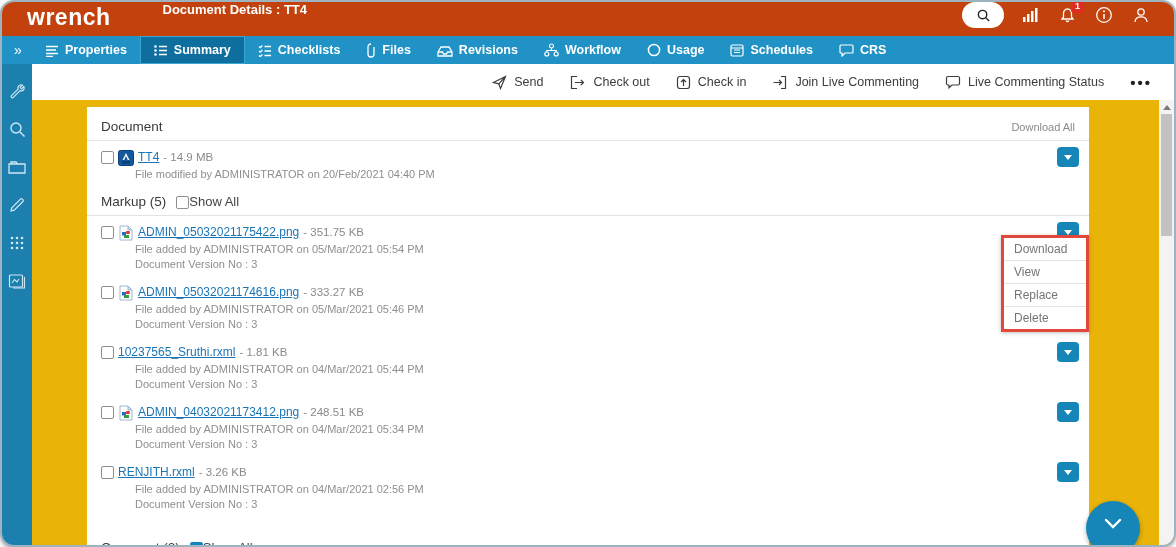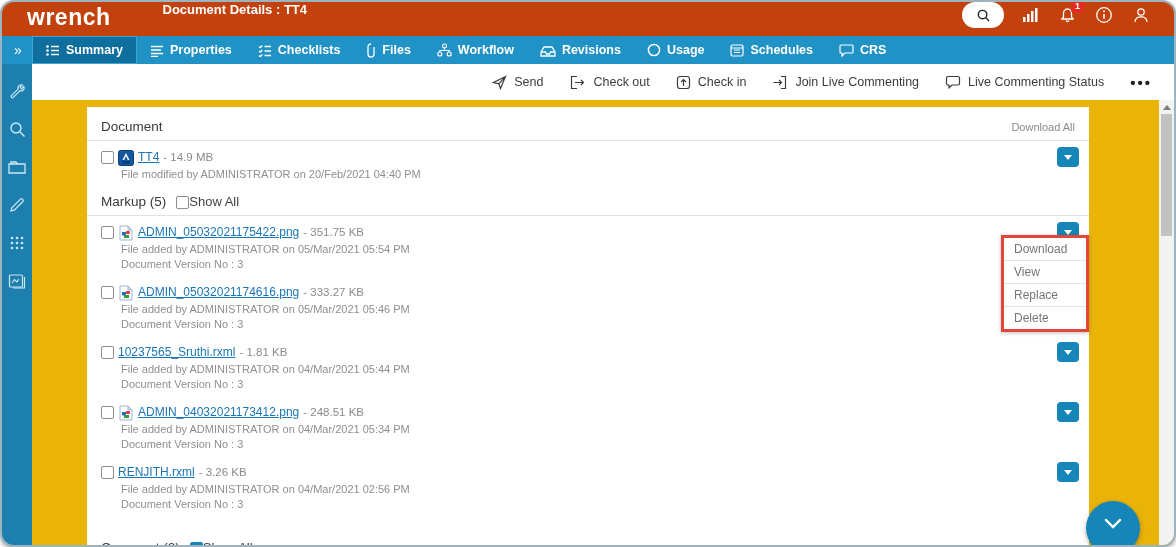--- a/index.html
+++ b/index.html
@@ -38,21 +38,21 @@
   .sec-head{ display:flex; align-items:center; padding:4px 14px 6px 14px; border-bottom:1px solid #e3e3e3; }
   .sec-title{ font-size:13.5px; color:#3a3a3a; }
   .sec-right{ margin-left:auto; font-size:11px; color:#8a8a8a; cursor:pointer; }
   .showall{ display:flex; align-items:flex-end; gap:0; margin-left:10px; font-size:13px; color:#444; cursor:pointer; }
   .cb{ width:13px; height:13px; border:1px solid #8f8f8f; border-radius:2px; background:#fff; flex:0 0 auto; display:inline-flex; align-items:center; justify-content:center; cursor:pointer; }
   .cb.checked{ background:#1686b8; border-color:#1686b8; }
   .file-row{ position:relative; padding:8px 14px 5px 14px; }
   .l1{ display:flex; align-items:center; gap:4px; line-height:17px; }
   .fname{ font-size:12px; color:#1a75b5; text-decoration:underline; cursor:pointer; }
   .fsize{ font-size:11.5px; color:#8a8a8a; }
-  .meta{ margin-left:20px; margin-top:2px; font-size:11px; color:#8f8f8f; line-height:13px; }
+  .meta{ margin-left:34px; margin-top:2px; font-size:11px; color:#8f8f8f; line-height:13px; }
   .ficon{ width:16px; height:16px; flex:0 0 auto; display:flex; align-items:center; justify-content:center; }
   .dd-btn{ position:absolute; right:10px; top:6px; width:22px; height:20px; background:#1686b8; border-radius:4px;
            display:flex; align-items:center; justify-content:center; cursor:pointer; }
   .caret{ width:0; height:0; border-left:4px solid transparent; border-right:4px solid transparent; border-top:5px solid #fff; }
   
   .ctx{ position:absolute; top:128px; right:0; width:88px; background:#fff; border:3px solid #e2473c; z-index:5;
         box-shadow:0 1px 4px rgba(0,0,0,.25); }
   .ctx-item{ padding:4px 10px; font-size:12px; color:#757575; border-bottom:1px solid #e2e2e2; cursor:pointer; }
   .ctx-item:last-child{ border-bottom:none; }
   
@@ -115,84 +115,84 @@
               <circle cx="9" cy="6" r="3.2" fill="none" stroke="#fff" stroke-width="1.3"></circle>
               <path d="M3 16 C3 12.5 6 10.8 9 10.8 C12 10.8 15 12.5 15 16" fill="none" stroke="#fff" stroke-width="1.3"></path>
             </svg>
         </span>
       </div>
     </div>
   </header>
 
   <nav class="tabbar">
     <span class="expand">»</span>
+    <div class="tab">
+      <span>
+          <svg width="14" height="13" viewBox="0 0 14 13">
+            <line x1="1" y1="2.5" x2="13" y2="2.5" stroke="#fff" stroke-width="1.6"></line>
+            <line x1="1" y1="6" x2="11" y2="6" stroke="#fff" stroke-width="1.6"></line>
+            <line x1="1" y1="9.5" x2="13" y2="9.5" stroke="#fff" stroke-width="1.6"></line>
+            <line x1="1" y1="12.5" x2="8" y2="12.5" stroke="#fff" stroke-width="1.6"></line>
+          </svg>
+        </span>
+      <span>Properties</span>
+    </div>
     <div class="tab active">
       <span>
           <svg width="14" height="13" viewBox="0 0 14 13">
             <circle cx="1.5" cy="2.5" r="1.3" fill="#fff"></circle>
             <circle cx="1.5" cy="6.5" r="1.3" fill="#fff"></circle>
             <circle cx="1.5" cy="10.5" r="1.3" fill="#fff"></circle>
             <line x1="5" y1="2.5" x2="13" y2="2.5" stroke="#fff" stroke-width="1.6"></line>
             <line x1="5" y1="6.5" x2="13" y2="6.5" stroke="#fff" stroke-width="1.6"></line>
             <line x1="5" y1="10.5" x2="13" y2="10.5" stroke="#fff" stroke-width="1.6"></line>
           </svg>
         </span>
       <span>Summary</span>
     </div>
     <div class="tab">
       <span>
           <svg width="14" height="13" viewBox="0 0 14 13">
-            <line x1="1" y1="2.5" x2="13" y2="2.5" stroke="#fff" stroke-width="1.6"></line>
-            <line x1="1" y1="6" x2="11" y2="6" stroke="#fff" stroke-width="1.6"></line>
-            <line x1="1" y1="9.5" x2="13" y2="9.5" stroke="#fff" stroke-width="1.6"></line>
-            <line x1="1" y1="12.5" x2="8" y2="12.5" stroke="#fff" stroke-width="1.6"></line>
-          </svg>
-        </span>
-      <span>Properties</span>
-    </div>
-    <div class="tab">
-      <span>
-          <svg width="14" height="13" viewBox="0 0 14 13">
             <path d="M1 2.5 l1.2 1.2 L4.4 1.5" fill="none" stroke="#fff" stroke-width="1.3"></path>
             <line x1="6.5" y1="2.5" x2="13" y2="2.5" stroke="#fff" stroke-width="1.6"></line>
             <path d="M1 7 l1.2 1.2 L4.4 6" fill="none" stroke="#fff" stroke-width="1.3"></path>
             <line x1="6.5" y1="7" x2="13" y2="7" stroke="#fff" stroke-width="1.6"></line>
             <path d="M1 11.5 l1.2 1.2 L4.4 10.5" fill="none" stroke="#fff" stroke-width="1.3"></path>
             <line x1="6.5" y1="11.5" x2="13" y2="11.5" stroke="#fff" stroke-width="1.6"></line>
           </svg>
         </span>
       <span>Checklists</span>
     </div>
     <div class="tab">
       <span>
           <svg width="10" height="15" viewBox="0 0 10 15">
             <path d="M5 1 C3 1 2 2.3 2 4 L2 11 C2 12.6 3.2 14 5 14 C6.8 14 8 12.6 8 11 L8 4" fill="none" stroke="#fff" stroke-width="1.3"></path>
           </svg>
         </span>
       <span>Files</span>
     </div>
     <div class="tab">
       <span>
+          <svg width="16" height="13" viewBox="0 0 16 13">
+            <path d="M1 8 L4 3 L12 3 L15 8 L15 12 L1 12 Z" fill="none" stroke="#fff" stroke-width="1.3"></path>
+            <path d="M1 8 L5.5 8 L6.5 10 L9.5 10 L10.5 8 L15 8" fill="none" stroke="#fff" stroke-width="1.3"></path>
+          </svg>
+        </span>
+      <span>Revisions</span>
+    </div>
+    <div class="tab">
+      <span>
           <svg width="15" height="14" viewBox="0 0 15 14">
             <circle cx="7.5" cy="3" r="2" fill="none" stroke="#fff" stroke-width="1.2"></circle>
             <circle cx="2.8" cy="11" r="2" fill="none" stroke="#fff" stroke-width="1.2"></circle>
             <circle cx="12.2" cy="11" r="2" fill="none" stroke="#fff" stroke-width="1.2"></circle>
             <path d="M7.5 5 L7.5 7.5 M7.5 7.5 L2.8 7.5 L2.8 9 M7.5 7.5 L12.2 7.5 L12.2 9" fill="none" stroke="#fff" stroke-width="1.2"></path>
           </svg>
         </span>
       <span>Workflow</span>
-    </div>
-    <div class="tab">
-      <span>
-          <svg width="16" height="13" viewBox="0 0 16 13">
-            <path d="M1 8 L4 3 L12 3 L15 8 L15 12 L1 12 Z" fill="none" stroke="#fff" stroke-width="1.3"></path>
-            <path d="M1 8 L5.5 8 L6.5 10 L9.5 10 L10.5 8 L15 8" fill="none" stroke="#fff" stroke-width="1.3"></path>
-          </svg>
-        </span>
-      <span>Revisions</span>
     </div>
     <div class="tab">
       <span>
           <svg width="14" height="14" viewBox="0 0 14 14">
             <circle cx="7" cy="7" r="5.6" fill="none" stroke="#fff" stroke-width="1.5"></circle>
           </svg>
         </span>
       <span>Usage</span>
     </div>
     <div class="tab">

